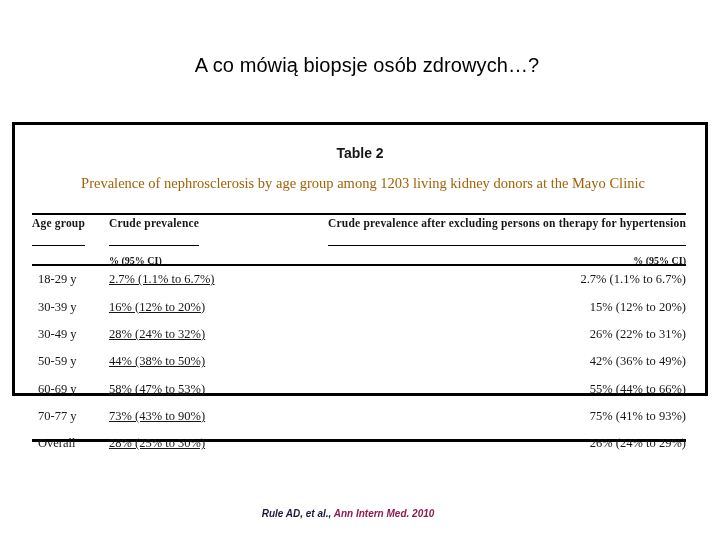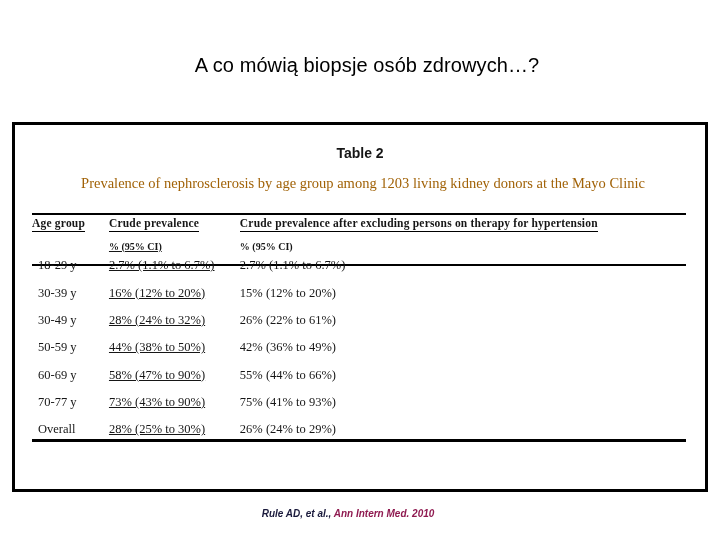--- a/index.html
+++ b/index.html
@@ -30,21 +30,21 @@
     white-space: nowrap;
     margin-left: 7px;
   }
 
   
   .figure-frame {
     position: absolute;
     left: 12px;
     top: 122px;
     width: 696px;
-    height: 370px;
+    height: 274px;
     border: 3px solid #000000;
     box-sizing: border-box;
     background: #ffffff;
   }
 
   .figure-inner {
     position: relative;
     width: 100%;
     height: 100%;
   }
@@ -112,35 +112,35 @@
 
   .hdr-row td {
     vertical-align: top;
     padding: 0;
   }
   .hdr-main {
     font-size: 11.5px;
     font-weight: bold;
     letter-spacing: 0.2px;
     padding-top: 6px;
-    padding-bottom: 2px;
+    padding-bottom: 16px;
     display: inline-block;
     border-bottom: 1.5px solid #000000;
     white-space: nowrap;
   }
   .hdr-sub {
     font-size: 10px;
     font-weight: bold;
     padding-top: 9px;
     white-space: nowrap;
   }
 
   td.col-age   { width: 72px; }
   td.col-crude { width: 132px; text-decoration: underline; }
-  td.col-excl  { width: 450px; }
+  td.col-excl  { width: 450px; text-align: right; }
 
   .body-row td {
     font-size: 12.5px;
     padding: 6.2px 0;
     white-space: nowrap;
     vertical-align: middle;
   }
 
   .cell-age   { padding-left: 6px !important; }
   .cell-val2  { }
@@ -203,30 +203,30 @@
             <td class="cell-val3 col-excl">2.7% (1.1% to 6.7%)</td>
           </tr>
           <tr class="body-row">
             <td class="cell-age col-age">30-39 y</td>
             <td class="cell-val2 col-crude">16% (12% to 20%)</td>
             <td class="cell-val3 col-excl">15% (12% to 20%)</td>
           </tr>
           <tr class="body-row">
             <td class="cell-age col-age">30-49 y</td>
             <td class="cell-val2 col-crude">28% (24% to 32%)</td>
-            <td class="cell-val3 col-excl">26% (22% to 61%)</td>
+            <td class="cell-val3 col-excl">26% (22% to 31%)</td>
           </tr>
           <tr class="body-row">
             <td class="cell-age col-age">50-59 y</td>
             <td class="cell-val2 col-crude">44% (38% to 50%)</td>
             <td class="cell-val3 col-excl">42% (36% to 49%)</td>
           </tr>
           <tr class="body-row">
             <td class="cell-age col-age">60-69 y</td>
-            <td class="cell-val2 col-crude">58% (47% to 90%)</td>
+            <td class="cell-val2 col-crude">58% (47% to 53%)</td>
             <td class="cell-val3 col-excl">55% (44% to 66%)</td>
           </tr>
           <tr class="body-row">
             <td class="cell-age col-age">70-77 y</td>
             <td class="cell-val2 col-crude">73% (43% to 90%)</td>
             <td class="cell-val3 col-excl">75% (41% to 93%)</td>
           </tr>
           <tr class="body-row">
             <td class="cell-age col-age">Overall</td>
             <td class="cell-val2 col-crude">28% (25% to 30%)</td>

